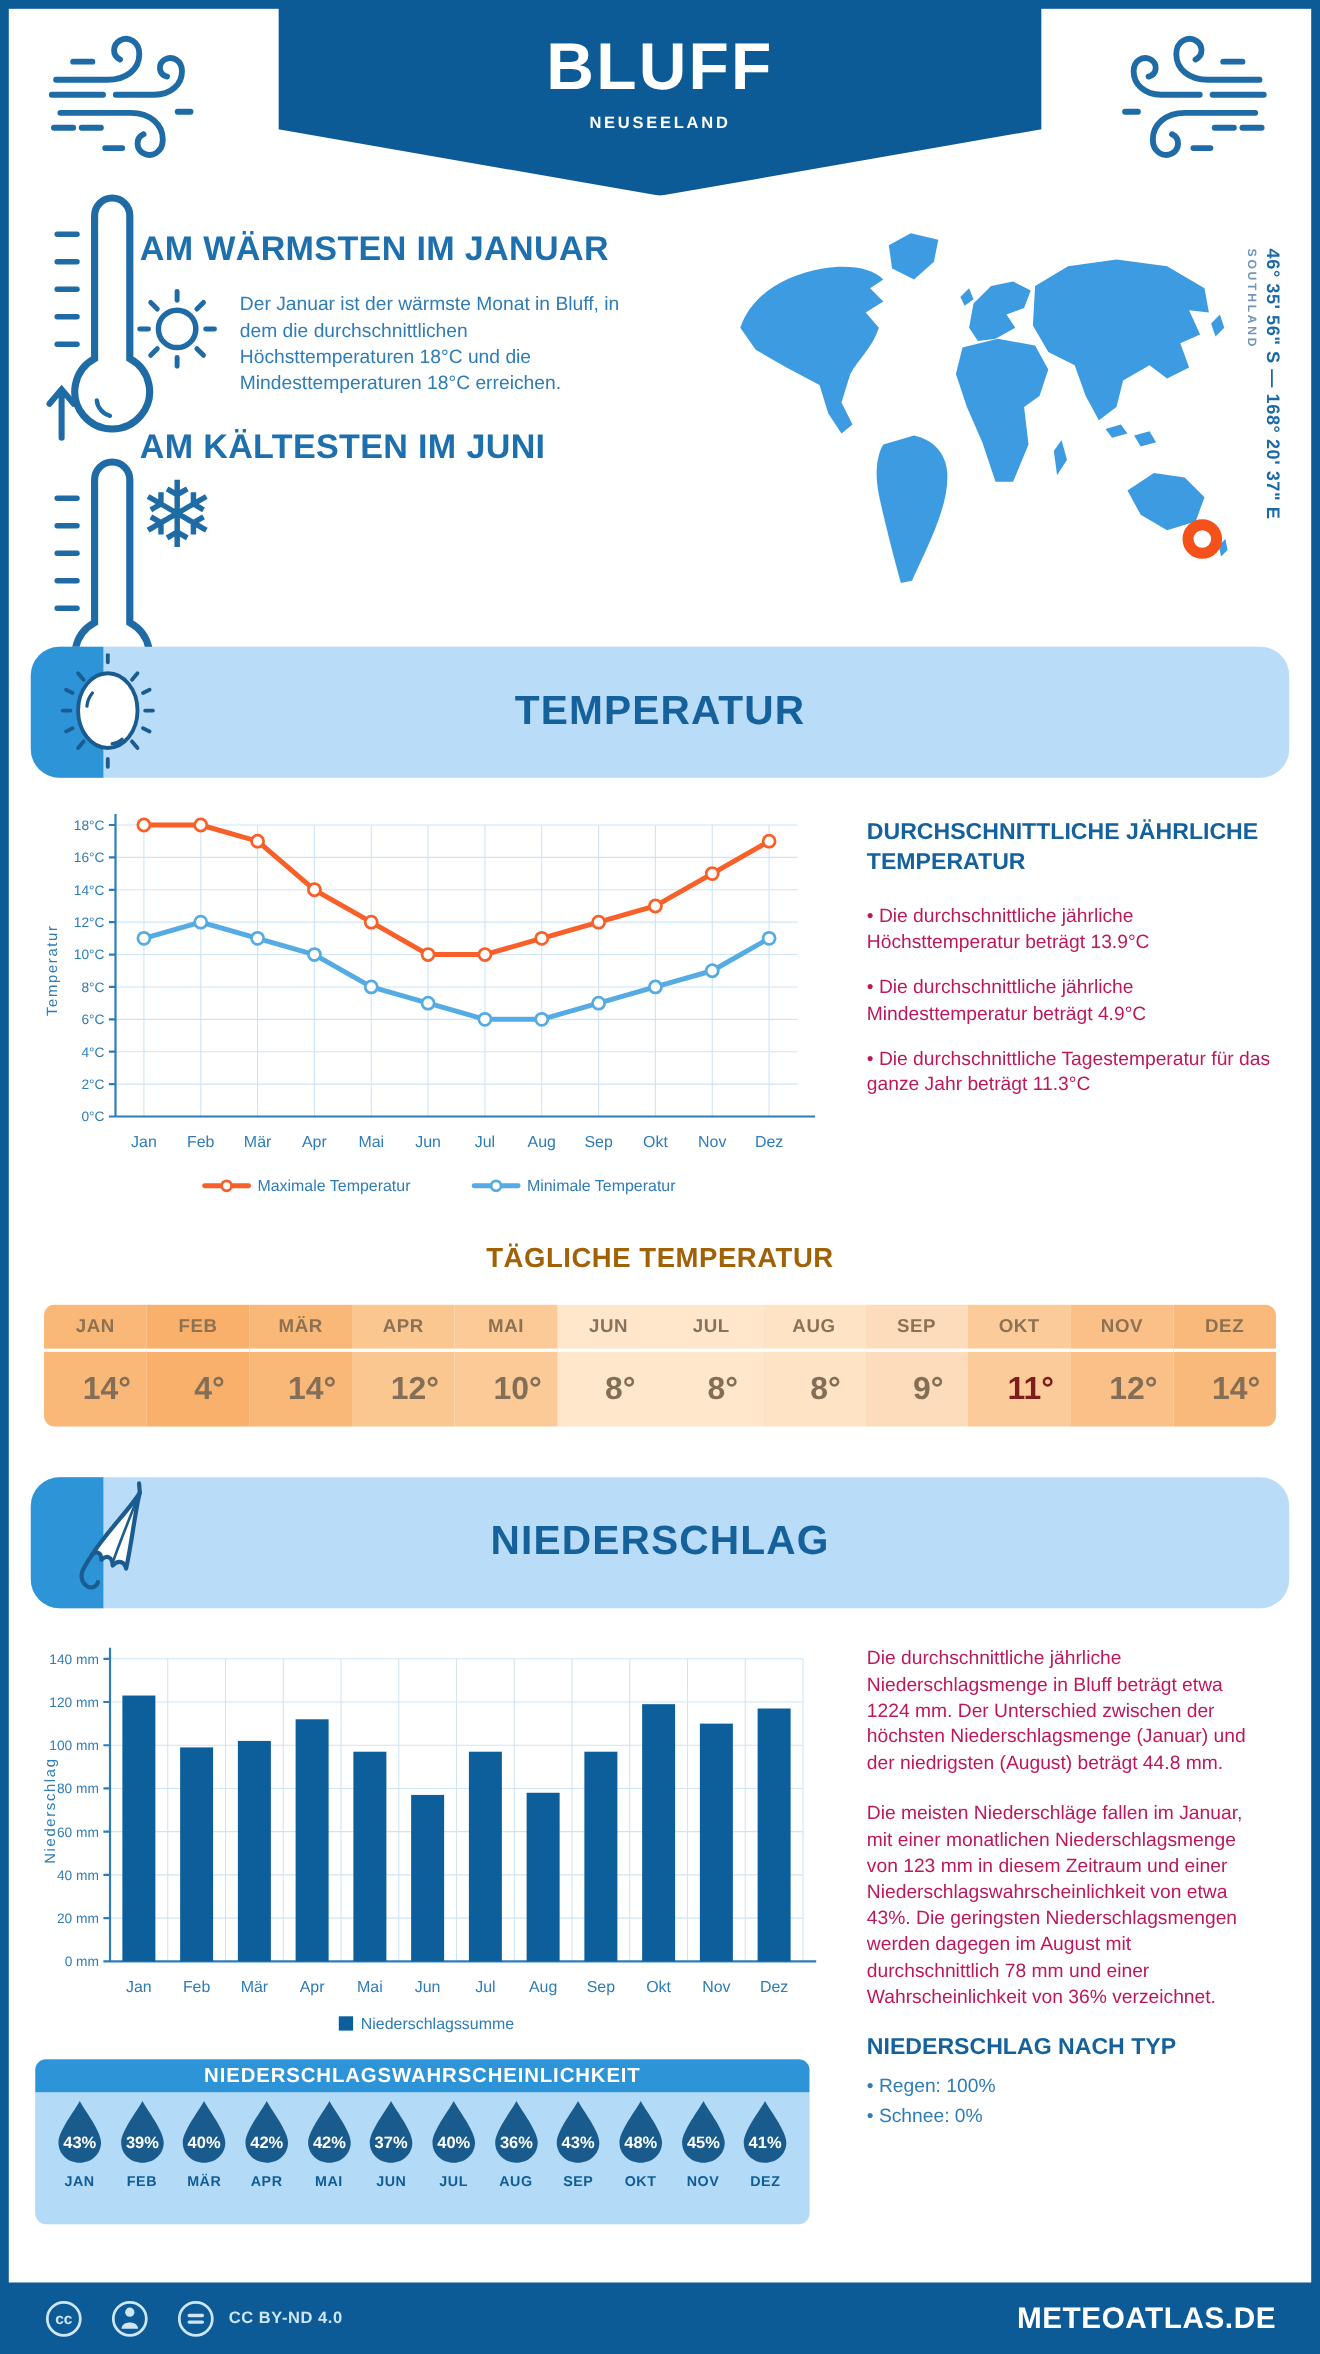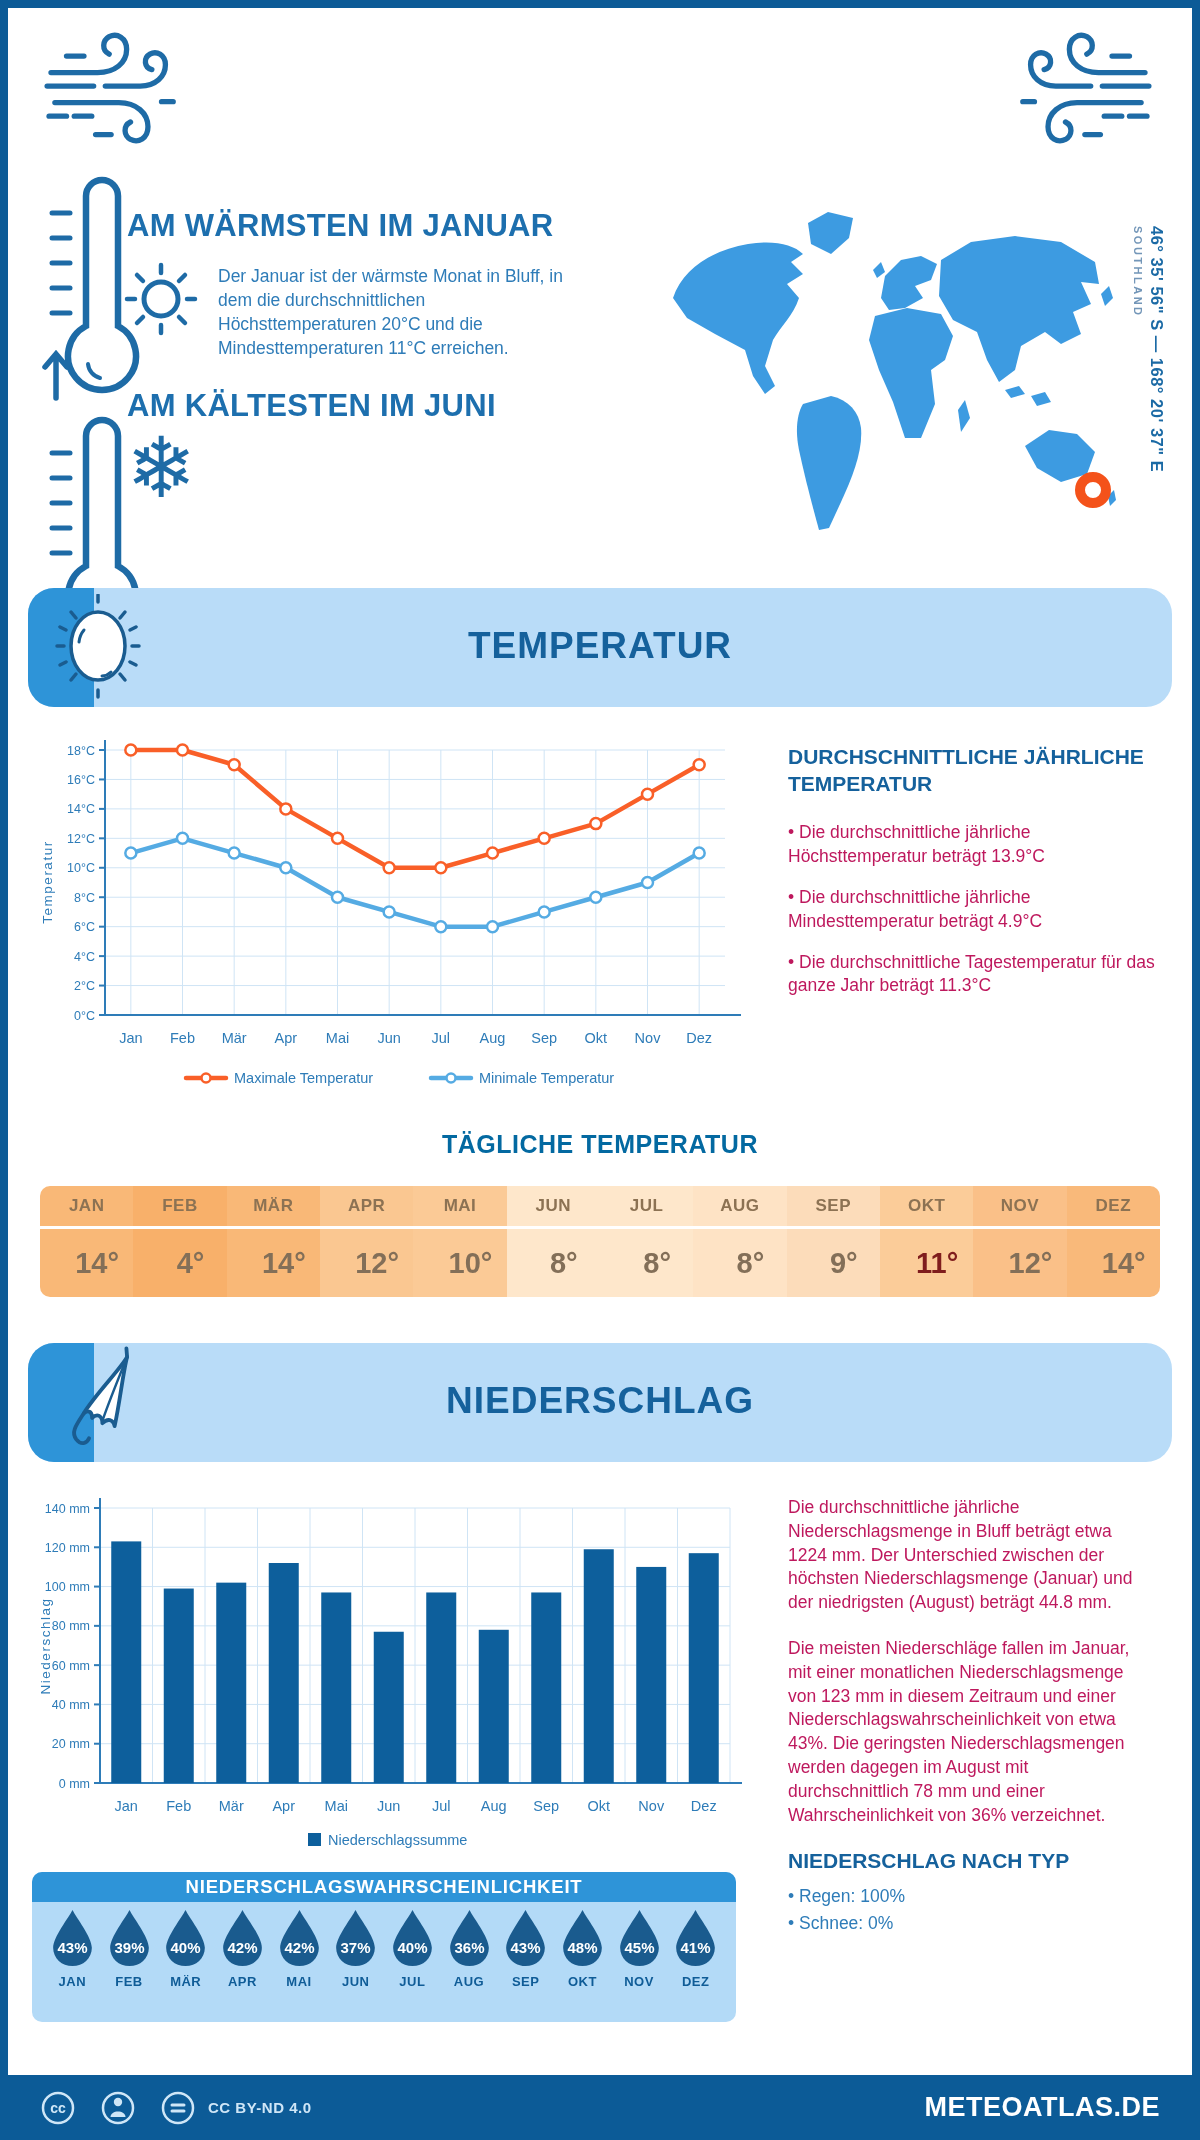--- a/index.html
+++ b/index.html
@@ -39,21 +39,21 @@
   .monthlab{font-size:14.5px;fill:#2e7cb8;}
   .axistitle{font-size:13.5px;fill:#2e7cb8;letter-spacing:1.5px;}
   .legendlab{font-size:14.5px;fill:#2e7cb8;}
 
   .avg-col{position:absolute;left:788px;top:744px;width:374px;}
   .col-heading{font-size:21px;font-weight:800;color:#15619c;line-height:1.27;margin-bottom:24px;}
   .col-text{font-size:17.5px;color:#be185d;line-height:1.36;}
   .bullet{margin-bottom:17px;}
 
   .daily-heading{position:absolute;left:0;right:0;top:1130px;text-align:center;
-                 font-size:25px;font-weight:800;color:#0369a1;letter-spacing:0.5px;}
+                 font-size:25px;font-weight:800;color:#a16207;letter-spacing:0.5px;}
   .daily-table{position:absolute;left:40px;top:1186px;width:1120px;height:111px;display:flex;
                border-radius:10px;overflow:hidden;}
   .dt-col{flex:1;display:flex;flex-direction:column;}
   .dt-head{height:40px;border-bottom:3px solid #fff;display:flex;align-items:center;justify-content:center;
            font-weight:bold;font-size:17px;letter-spacing:0.5px;}
   .dt-val{flex:1;display:flex;align-items:center;justify-content:center;font-weight:bold;font-size:29px;margin-left:21px;}
 
   .precip-col{position:absolute;left:788px;top:1496px;width:362px;}
   .precip-col .para{margin-bottom:22px;}
   .type-heading{font-size:21px;font-weight:800;color:#15619c;margin-top:4px;margin-bottom:10px;}
@@ -96,20 +96,24 @@
     <path d="M30 31 H48"></path>
     <path d="M70 62 H106 C122 62 132 52 132 40 C132 30 123 25 116 29 C109 33 110 43 118 45"></path>
     <path d="M10 62 H58"></path>
     <path d="M128 78 H140"></path>
     <path d="M18 79 H84 C102 79 114 90 114 104 C114 116 104 121 96 117 C89 113 88 103 96 99"></path>
     <path d="M12 93 H30"></path>
       <path d="M38 93 H56"></path>
       <path d="M60 112 H76"></path>
   </svg>
 
+  <div class="banner">
+    <div class="banner-title">BLUFF</div>
+    <div class="banner-subtitle">NEUSEELAND</div>
+  </div>
 
   <svg class="icon-svg" style="left:40px;top:158px" width="100" height="250" viewBox="0 0 100 250" fill="none" stroke="#1e6ba6" stroke-linecap="round">
     <g stroke-width="5">
         <path d="M12 55 H30"></path>
         <path d="M12 80 H30"></path>
         <path d="M12 105 H30"></path>
         <path d="M12 130 H30"></path>
         <path d="M12 155 H30"></path>
       </g>
     <path d="M46 38 a16 16 0 0 1 32 0 V168 a34 34 0 1 1 -32 0 Z" stroke-width="6.5" fill="#fff"></path>
@@ -123,21 +127,21 @@
       <path d="M41 7 V15"></path>
         <path d="M41 67 V75"></path>
         <path d="M7 41 H15"></path>
         <path d="M67 41 H75"></path>
       <path d="M17 17 L23 23"></path>
         <path d="M59 59 L65 65"></path>
         <path d="M17 65 L23 59"></path>
         <path d="M59 23 L65 17"></path>
     </g>
   </svg>
-  <div class="sec-text" style="left:218px;top:264px;width:352px">Der Januar ist der wärmste Monat in Bluff, in dem die durchschnittlichen Höchsttemperaturen 20°C und die Mindesttemperaturen 11°C erreichen.</div>
+  <div class="sec-text" style="left:218px;top:264px;width:352px">Der Januar ist der wärmste Monat in Bluff, in dem die durchschnittlichen Höchsttemperaturen 18°C und die Mindesttemperaturen 18°C erreichen.</div>
 
   <svg class="icon-svg" style="left:40px;top:398px" width="100" height="250" viewBox="0 0 100 250" fill="none" stroke="#1e6ba6" stroke-linecap="round">
     <g stroke-width="5">
         <path d="M12 55 H30"></path>
         <path d="M12 80 H30"></path>
         <path d="M12 105 H30"></path>
         <path d="M12 130 H30"></path>
         <path d="M12 155 H30"></path>
       </g>
     <path d="M46 38 a16 16 0 0 1 32 0 V168 a34 34 0 1 1 -32 0 Z" stroke-width="6.5" fill="#fff"></path>

